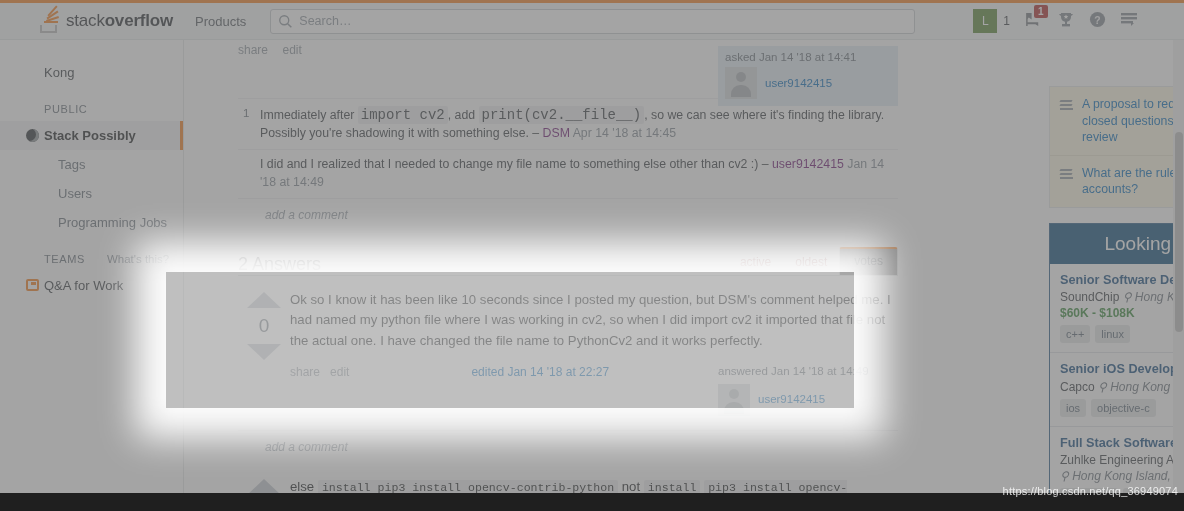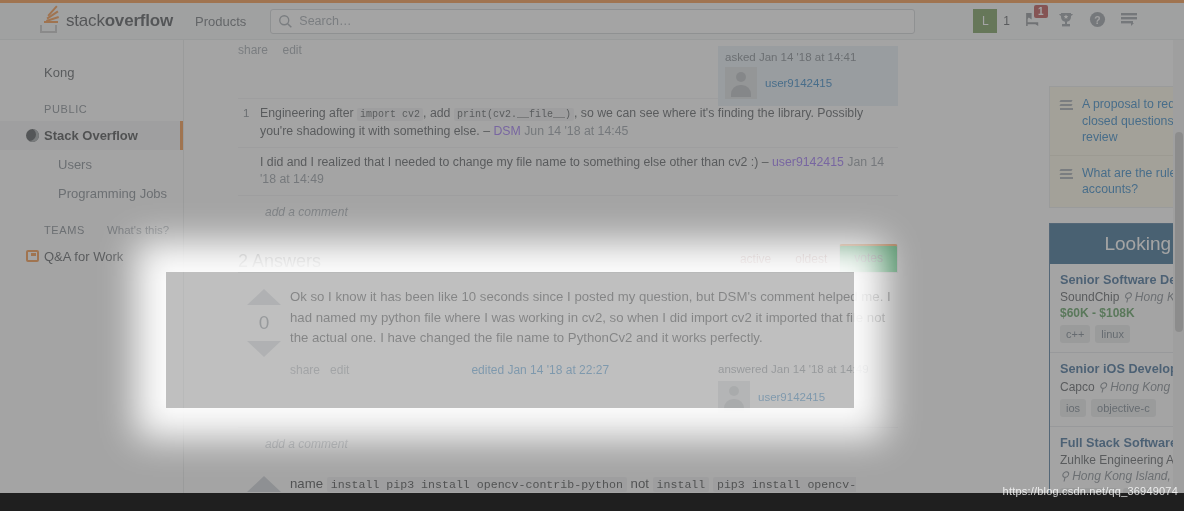--- a/index.html
+++ b/index.html
@@ -103,33 +103,33 @@
   .uimg:after  { content:""; position:absolute; left:6px; top:18px; width:20px;height:12px;border-radius:9px 9px 0 0; background:#aeb4b9; }
   .uname { color: #0c6eba; }
 
   .comment {
     border-top: 1px solid #eff0f1; padding: 6px 0 6px 0;
     font-size: 12.3px; color: #3b4045; line-height: 1.45; display: flex;
   }
   .cscore { width: 22px; color: #6a737c; font-size: 11.5px; flex: none; padding-left: 5px; }
   .ctext { flex: 1; }
   .ctext code {
-    font-family: "Liberation Mono", monospace; font-size: 10px;
+    font-family: "Liberation Mono", monospace; font-size: 14px;
     background: #eff0f1; padding: 1px 3px; border-radius: 2px; color: #3b4045;
   }
-  .cuser { color: #8b5cf6; }
+  .cuser { color: #701a75; }
   .ctime { color: #848d95; }
   .addcomment { border-top: 1px solid #eff0f1; padding: 9px 0 9px 27px; font-size: 12px; color: #9199a1; font-style: italic; }
 
   .answers-header { display: flex; align-items: flex-end; margin-top: 10px; position: relative; height: 34px; }
   .answers-title { font-size: 18px; color: #242729; font-weight: 400; }
   .tabs { margin-left: auto; display: flex; align-items: flex-end; }
   .tab { font-size: 12px; color: #7f1d1d; padding: 6px 12px; }
   .tab.sel {
-    color: #3b4045; background: #22c55e; border: 1px solid #e4e6e8; border-bottom: none;
+    color: #3b4045; background: #a3a3a3; border: 1px solid #e4e6e8; border-bottom: none;
     border-top: 2px solid #f48024; padding: 5px 14px 7px 14px; border-radius: 3px 3px 0 0;
   }
   .hr { border-bottom: 1px solid #e4e6e8; }
 
   .answer { display: flex; padding-top: 14px; }
   .votecol { width: 52px; flex: none; text-align: center; padding-top: 2px; }
   .tri-up, .tri-dn {
     width: 0; height: 0; margin: 0 auto;
     border-left: 17px solid transparent; border-right: 17px solid transparent;
   }
@@ -264,22 +264,23 @@
     </div>
   </div>
 
   <div class="sidebar">
     <div class="sb-item">Kong</div>
     <div class="sb-head">
         <span>PUBLIC</span>
       </div>
     <div class="sb-item sb-sel">
       <span class="globe"></span>
-      <span>Stack Overflow</span>
-    </div>
+      <span>Stack Possibly</span>
+    </div>
+    <div class="sb-item sb-sub">Tags</div>
     <div class="sb-item sb-sub">Users</div>
     <div class="sb-item sb-sub">Programming Jobs</div>
     <div class="sb-head">
       <span>TEAMS</span>
       <span class="whats">What's this?</span>
     </div>
     <div class="sb-item">
       <span class="teamico"></span>
       <span>Q&amp;A for Work</span>
     </div>
@@ -296,25 +297,25 @@
           <div class="urow">
             <span class="uimg"></span>
             <span class="uname">user9142415</span>
           </div>
         </div>
       </div>
 
       <div class="comment">
         <span class="cscore">1</span>
         <span class="ctext">
-          <span>Engineering after</span>
+          <span>Immediately after</span>
           <code>import cv2</code><span>, add</span>
           <code>print(cv2.__file__)</code><span>, so we can see where it's finding the library. Possibly you're shadowing it with something else. –</span>
           <span class="cuser">DSM</span>
-          <span class="ctime">Jun 14 '18 at 14:45</span>
+          <span class="ctime">Apr 14 '18 at 14:45</span>
         </span>
       </div>
       <div class="comment">
         <span class="cscore"></span>
         <span class="ctext">
           <span>I did and I realized that I needed to change my file name to something else other than cv2 :) –</span>
           <span class="cuser">user9142415</span>
           <span class="ctime">Jan 14 '18 at 14:49</span>
         </span>
       </div>
@@ -353,21 +354,21 @@
         </div>
       </div>
       <div class="addcomment" style="margin-top:14px">add a comment</div>
 
       <div class="answer">
         <div class="votecol">
           <div class="tri-up"></div>
         </div>
         <div class="abody">
           <div>
-            <span>name</span>
+            <span>else</span>
             <span class="code-inline">install pip3 install opencv-contrib-python</span>
             <span>not</span>
             <span class="code-inline">install</span>
             <span class="code-inline">pip3 install opencv-python;</span>
             <span>willl tell you module</span>
             <span class="code-inline">cv2</span>
             <span>has no attribute</span>
             <span class="code-inline">VideoCapture</span>
           </div>
         </div>

